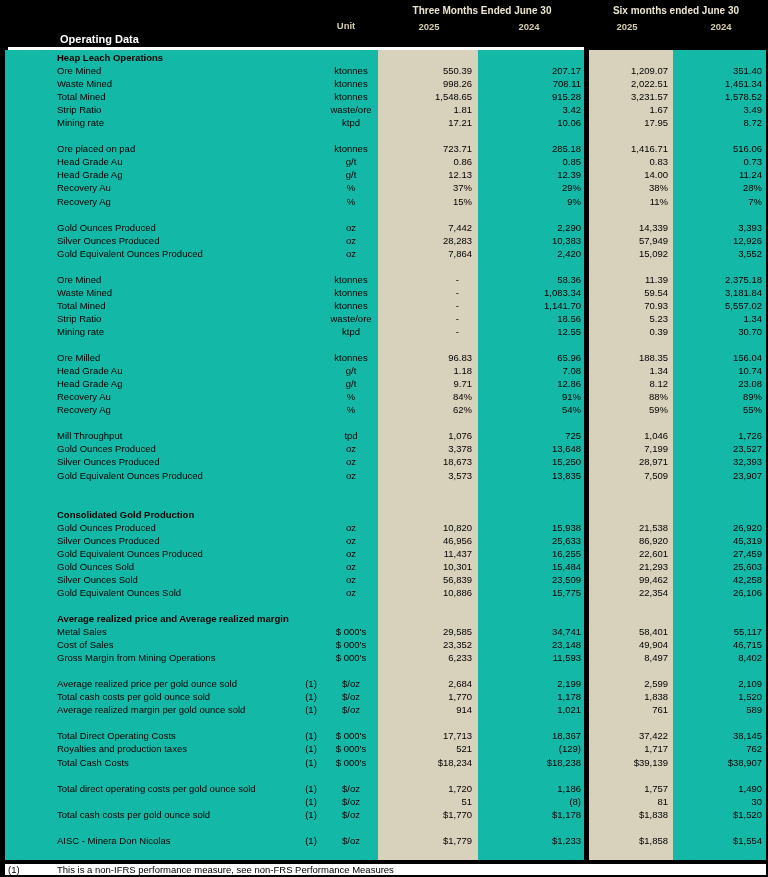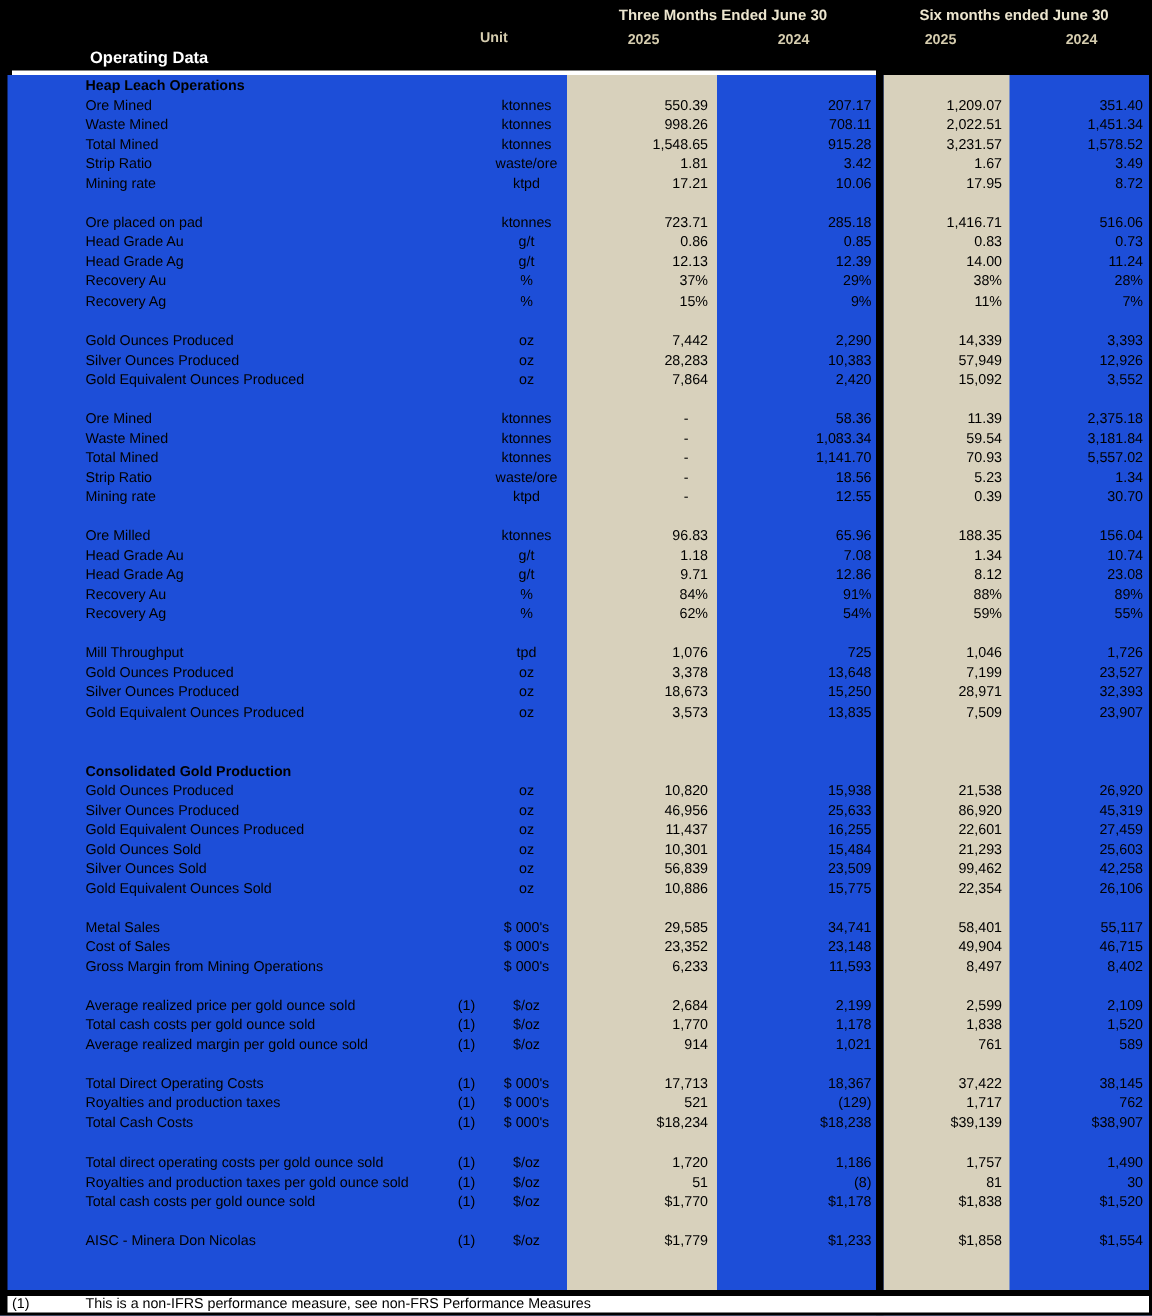--- a/index.html
+++ b/index.html
@@ -3,28 +3,28 @@
 <meta charset="utf-8">
 <style>
   html,body{margin:0;padding:0;background:#666;}
   .page{
     position:relative;width:768px;height:877px;background:#000;
     font-family:"Liberation Sans", sans-serif;color:#000;overflow:hidden;
   }
   
   .hdr-title{position:absolute;left:8px;top:16px;font-size:11px;font-weight:bold;color:#fff;white-space:nowrap;margin-top:32px;}
   .hdr-sub{position:absolute;left:60px;top:33px;font-size:11px;font-weight:bold;color:#fff;white-space:nowrap;}
-  .hdr-unit{position:absolute;left:320px;top:20px;width:52px;font-size:9.5px;font-weight:bold;color:#d6cdaf;}
+  .hdr-unit{position:absolute;left:320px;top:20px;width:52px;text-align:center;font-size:9.5px;font-weight:bold;color:#d6cdaf;}
   .hdr-group{position:absolute;top:5px;width:200px;text-align:center;font-size:10px;font-weight:bold;color:#ece5cf;white-space:nowrap;}
   .g1{left:382px;} .g2{left:576px;}
   .hdr-year{position:absolute;top:21px;width:100px;text-align:center;font-size:9.5px;font-weight:bold;color:#d6cdaf;}
   .y1{left:379px;} .y2{left:479px;} .y3{left:577px;} .y4{left:671px;}
   .hdr-underline{position:absolute;left:8px;top:47px;width:576px;height:3px;background:#fff;}
   
-  .tbody{position:absolute;left:5px;top:50px;width:761px;height:810px;background:#1d4ed8;overflow:hidden;}
+  .tbody{position:absolute;left:5px;top:50px;width:761px;height:810px;background:#14b8a6;overflow:hidden;}
   .stripe{position:absolute;top:0;bottom:0;background:#d8d1bc;}
   .stripe-a{left:373px;width:100px;}
   .stripe-c{left:584px;width:84px;}
   .vbar{position:absolute;left:584px;top:47px;width:5px;height:830px;background:#000;}
   .rows{position:absolute;left:0;top:1px;right:0;}
   .row{position:relative;height:13.05px;line-height:13.05px;font-size:9.5px;}
   .lbl{position:absolute;left:52px;white-space:nowrap;}
   .row.sec .lbl{font-weight:bold;}
   .note{position:absolute;left:293px;width:26px;text-align:center;}
   .unit{position:absolute;left:308px;width:76px;text-align:center;white-space:nowrap;}
@@ -330,20 +330,23 @@
         </div>
         <div class="row">
           <span class="lbl">Gold Equivalent Ounces Sold</span>
           <span class="unit">oz</span>
           <span class="val c1">10,886</span>
           <span class="val c2">15,775</span>
           <span class="val c3">22,354</span>
           <span class="val c4">26,106</span>
         </div>
         <div class="row"></div>
+        <div class="row sec">
+          <span class="lbl">Average realized price and Average realized margin</span>
+        </div>
         <div class="row">
           <span class="lbl">Metal Sales</span>
           <span class="unit">$ 000's</span>
           <span class="val c1">29,585</span>
           <span class="val c2">34,741</span>
           <span class="val c3">58,401</span>
           <span class="val c4">55,117</span>
         </div>
         <div class="row">
           <span class="lbl">Cost of Sales</span>
@@ -421,21 +424,20 @@
         <div class="row">
           <span class="lbl">Total direct operating costs per gold ounce sold</span>
           <span class="note">(1)</span>
           <span class="unit">$/oz</span>
           <span class="val c1">1,720</span>
           <span class="val c2">1,186</span>
           <span class="val c3">1,757</span>
           <span class="val c4">1,490</span>
         </div>
         <div class="row">
-          <span class="lbl">Royalties and production taxes per gold ounce sold</span>
           <span class="note">(1)</span>
           <span class="unit">$/oz</span>
           <span class="val c1">51</span>
           <span class="val c2">(8)</span>
           <span class="val c3">81</span>
           <span class="val c4">30</span>
         </div>
         <div class="row">
           <span class="lbl">Total cash costs per gold ounce sold</span>
           <span class="note">(1)</span>

